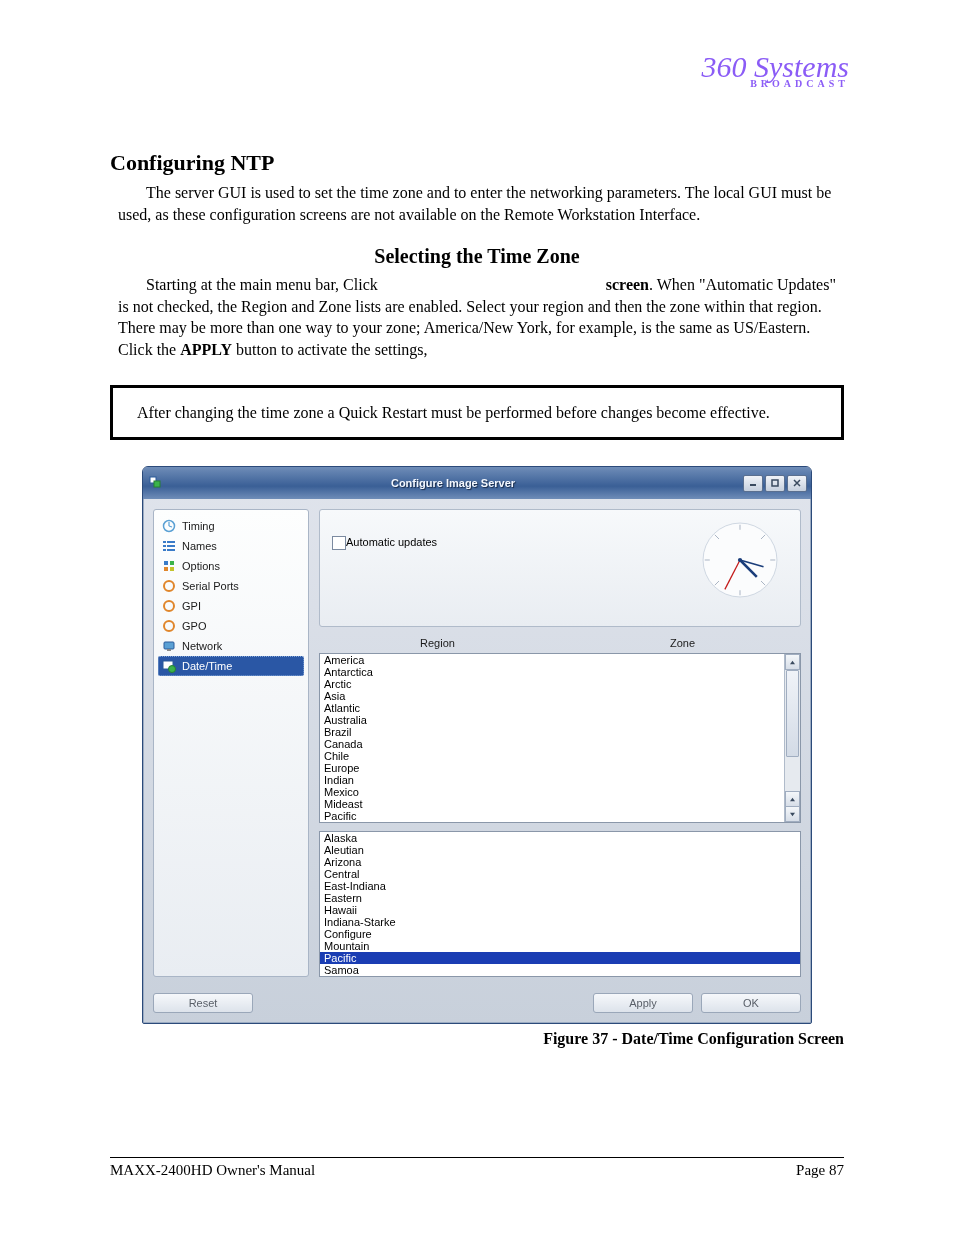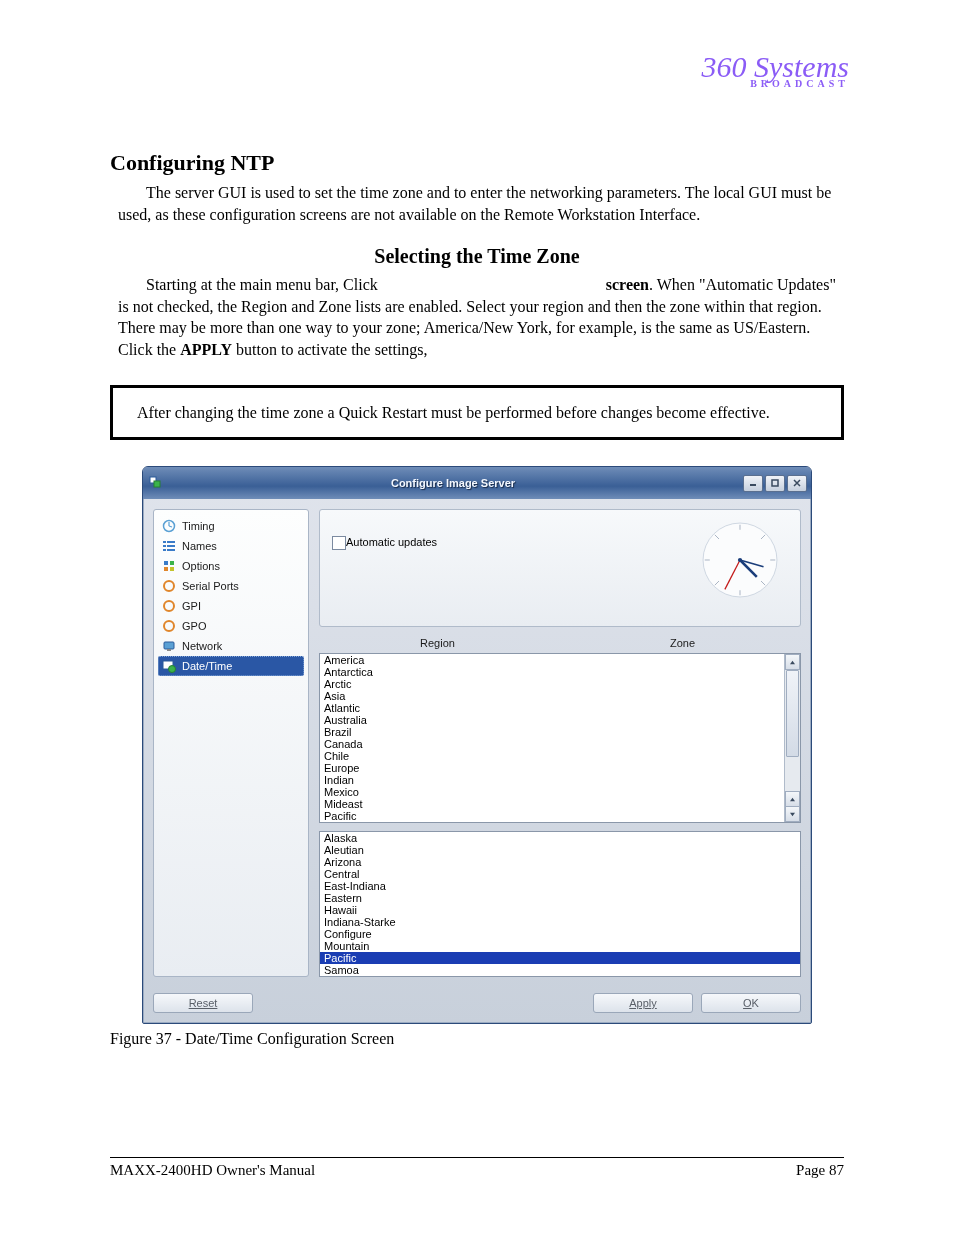--- a/index.html
+++ b/index.html
@@ -271,26 +271,26 @@
     min-width: 70px;
     text-align: center;
     padding: 3px 14px;
     background: linear-gradient(#f6f8fb, #dde3eb);
     border: 1px solid #9aa7b9;
     border-radius: 3px;
     color: #595f68;
     cursor: pointer;
     font-size: 11px;
   }
-  .push .ul { text-decoration: underline; }
+  .push .ul { }
   .spacer { flex: 1; }
 
   .fig-cap {
-    text-align: left;
-    font-weight: normal;
+    text-align: right;
+    font-weight: bold;
     font-size: 16px;
     margin-top: 6px;
   }
 
   .footer {
     position: absolute;
     bottom: 56px;
     left: 110px;
     right: 110px;
     border-top: 1px solid #000;

